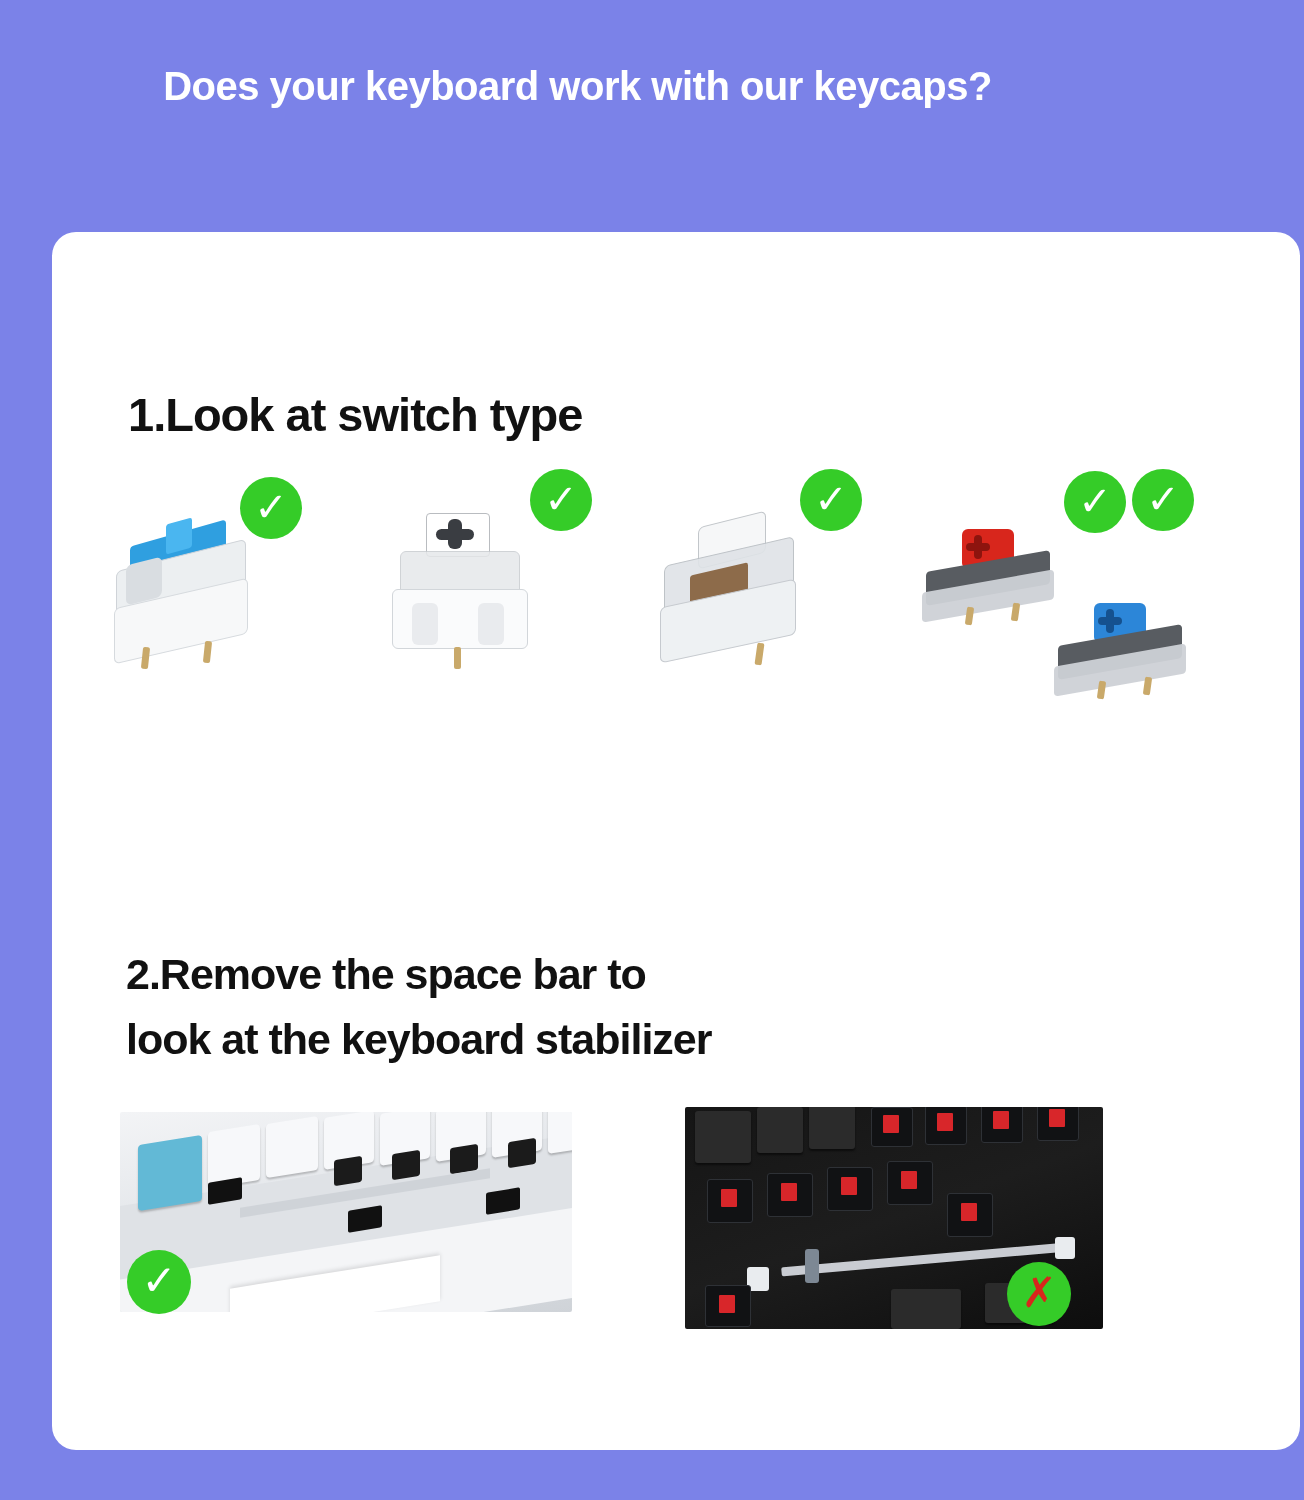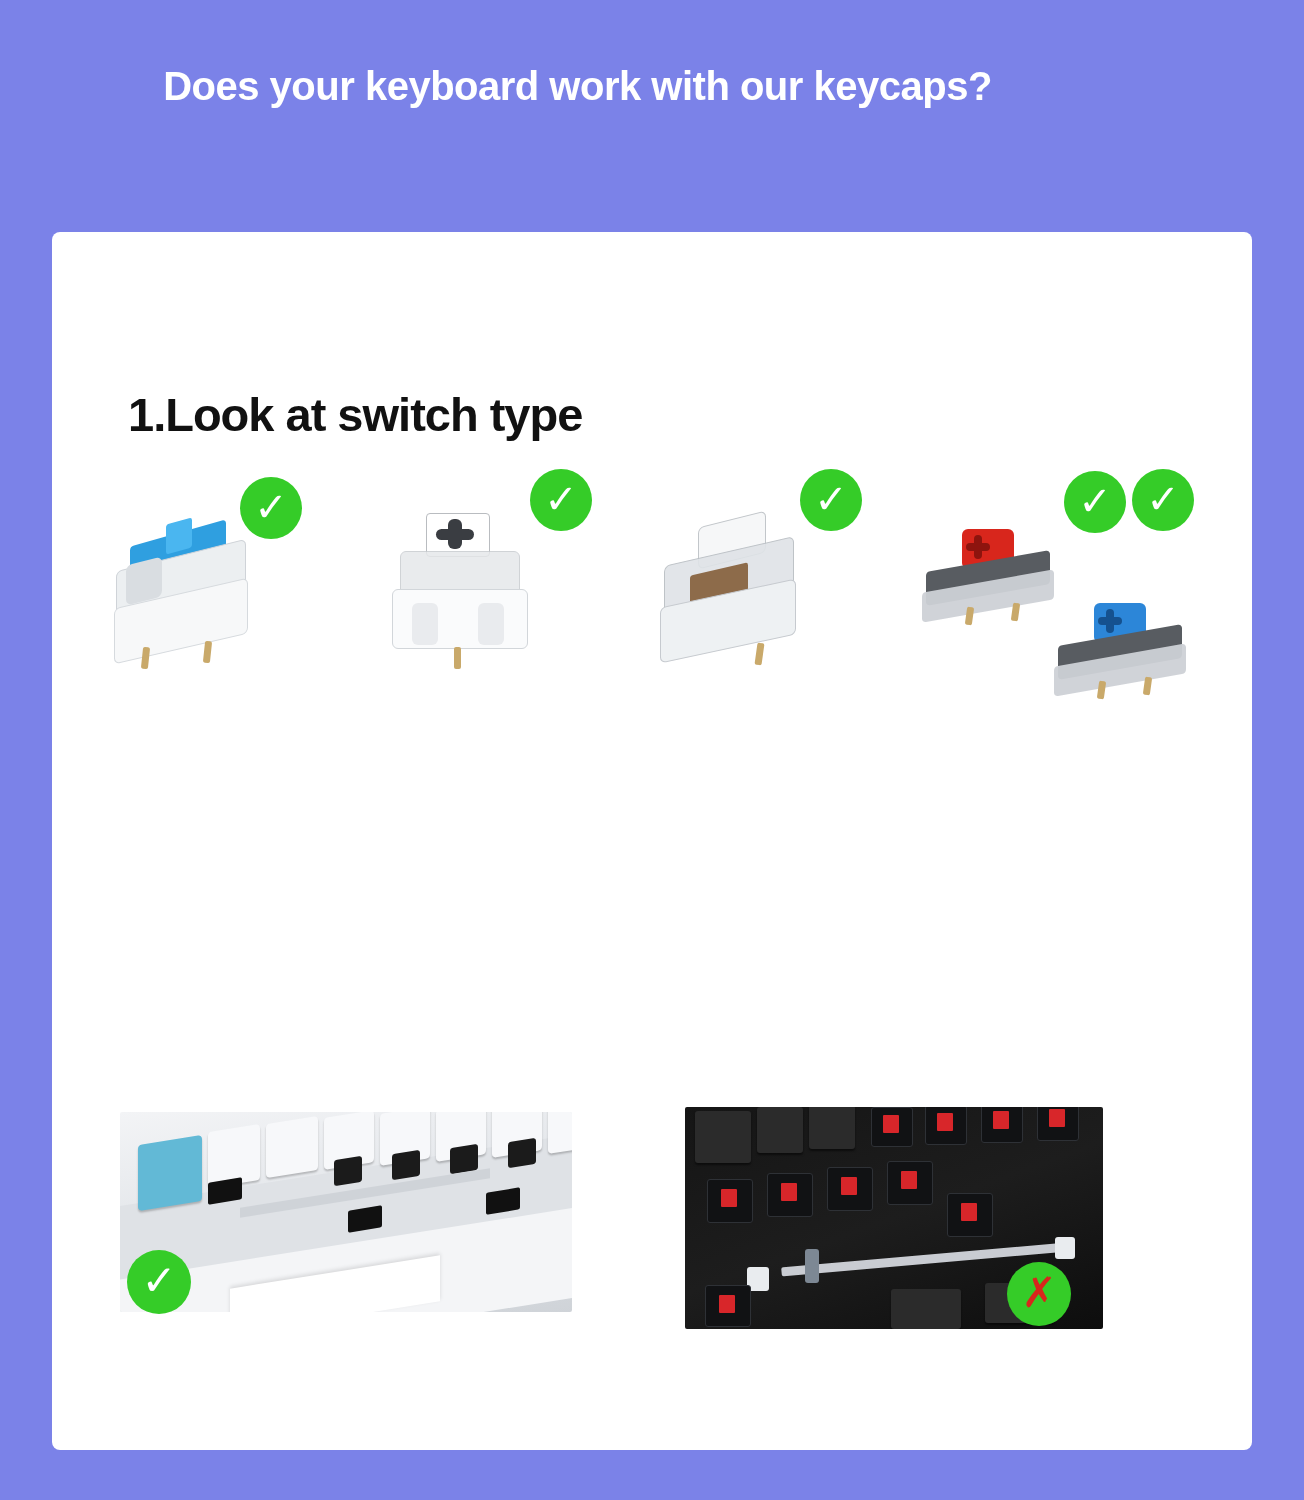--- a/index.html
+++ b/index.html
@@ -30,21 +30,22 @@
     font-weight: bold;
     letter-spacing: -0.5px;
   }
   .card {
     position: absolute;
     left: 52px;
     top: 232px;
     width: 1200px;
     height: 1218px;
     background: #ffffff;
-    border-radius: 8px;
+    border-radius: 24px;
+    padding-left: 48px;
   }
   .step-title {
     position: absolute;
     color: #111111;
     font-weight: bold;
     letter-spacing: -1px;
   }
   #step1-title {
     left: 76px;
     top: 155px;
@@ -270,20 +271,22 @@
           <div class="sw-body" style="left:12px; top:54px; width:132px; height:30px; background:#cdd1d6; opacity:0.95; transform:skewY(-10deg); border-radius:4px;"></div>
           <div class="pin" style="left:56px; top:80px; height:18px; transform:rotate(8deg);"></div>
           <div class="pin" style="left:102px; top:76px; height:18px; transform:rotate(8deg);"></div>
         </div>
         <div class="sw-badge" style="left:90px; top:-94px;">✓</div>
       </div>
 
     </div>
 
 
+    <div class="step-title" id="step2-title">2.Remove the space bar to
+ look at the keyboard stabilizer</div>
 
     <div class="photo" id="photo-white">
       <div class="wk-plate" style="left:-20px; top:56px; width:520px; height:96px; background:#dfe2e6; transform:skewY(-9deg);"></div>
       <div class="wk-key wk-blue" style="left:18px; top:28px; width:64px; height:66px; transform:skewY(-9deg);"></div>
       <div class="wk-key" style="left:88px; top:16px; width:52px; height:56px; transform:skewY(-9deg);"></div>
       <div class="wk-key" style="left:146px; top:8px; width:52px; height:54px; transform:skewY(-9deg);"></div>
       <div class="wk-key" style="left:204px; top:2px; width:50px; height:52px; transform:skewY(-9deg);"></div>
       <div class="wk-key" style="left:260px; top:-2px; width:50px; height:52px; transform:skewY(-9deg);"></div>
       <div class="wk-key" style="left:316px; top:-6px; width:50px; height:52px; transform:skewY(-9deg);"></div>
       <div class="wk-key" style="left:372px; top:-10px; width:50px; height:52px; transform:skewY(-9deg);"></div>

